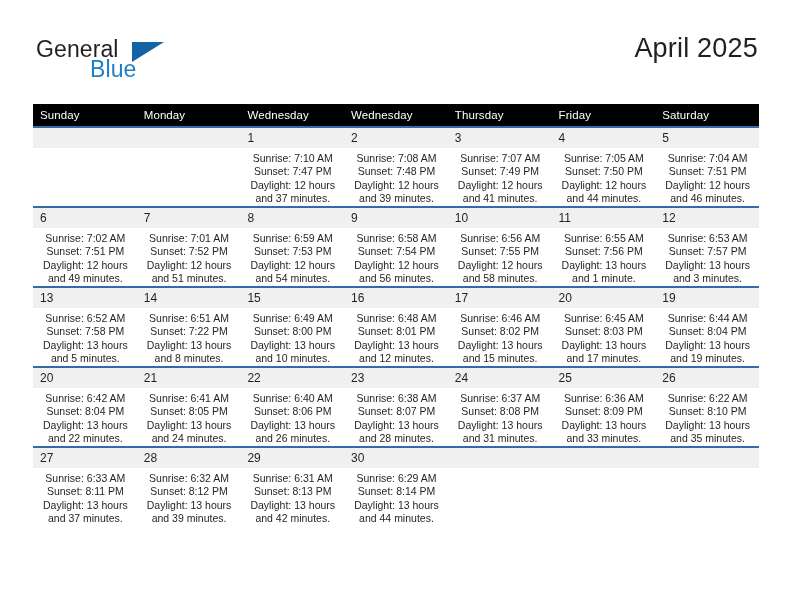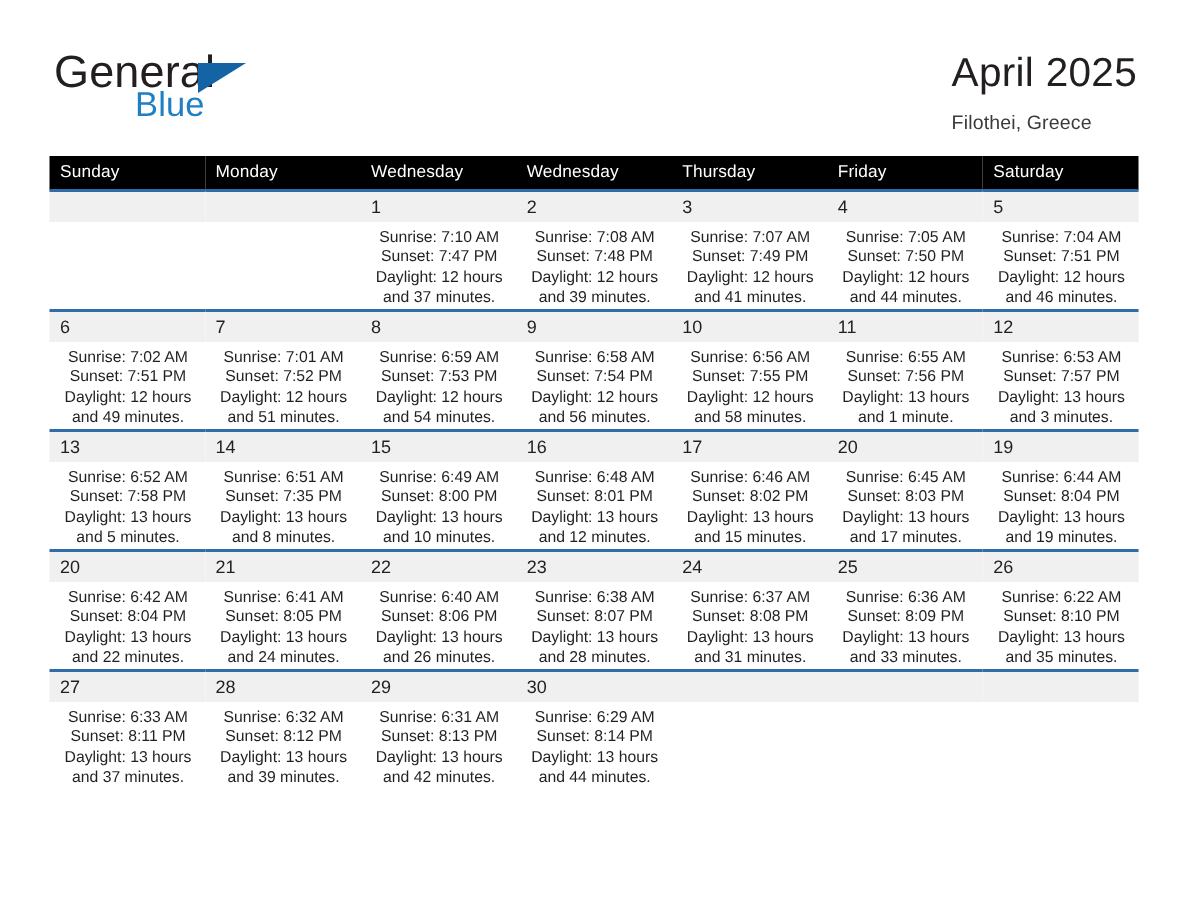--- a/index.html
+++ b/index.html
@@ -35,21 +35,21 @@
     position: absolute;
     left: 34px;
     top: 36px;
     width: 200px;
     height: 52px;
   }
   .brand-general {
     position: absolute;
     left: 2px;
     top: 0px;
-    font-size: 30px;
+    font-size: 23px;
     line-height: 26px;
     color: #231f20;
     letter-spacing: 0.1px;
     font-family: "Liberation Sans", sans-serif;
   }
   .brand-blue {
     position: absolute;
     left: 56px;
     top: 20px;
     font-size: 23px;
@@ -155,21 +155,20 @@
   <div class="header">
 
     <div class="brand">
       <span class="brand-general">General</span>
       <span class="brand-triangle"></span>
       <span class="brand-blue">Blue</span>
     </div>
 
     <div class="title-block">
       <h1 class="cal-title">April 2025</h1>
-      <div class="cal-subtitle">Filothei, Greece</div>
     </div>
 
   </div>
 
   <table class="calendar">
     <thead>
       <tr>
         <th>Sunday</th>
         <th>Monday</th>
         <th>Wednesday</th>
@@ -305,21 +304,21 @@
               <div>Sunrise: 6:52 AM</div>
               <div>Sunset: 7:58 PM</div>
               <div>Daylight: 13 hours</div>
               <div>and 5 minutes.</div>
             </div>
           </td>
           <td class="day-cell">
             <div class="daynum">14</div>
             <div class="daybody">
               <div>Sunrise: 6:51 AM</div>
-              <div>Sunset: 7:35 PM</div>
+              <div>Sunset: 7:22 PM</div>
               <div>Daylight: 13 hours</div>
               <div>and 8 minutes.</div>
             </div>
           </td>
           <td class="day-cell">
             <div class="daynum">15</div>
             <div class="daybody">
               <div>Sunrise: 6:49 AM</div>
               <div>Sunset: 8:00 PM</div>
               <div>Daylight: 13 hours</div>

